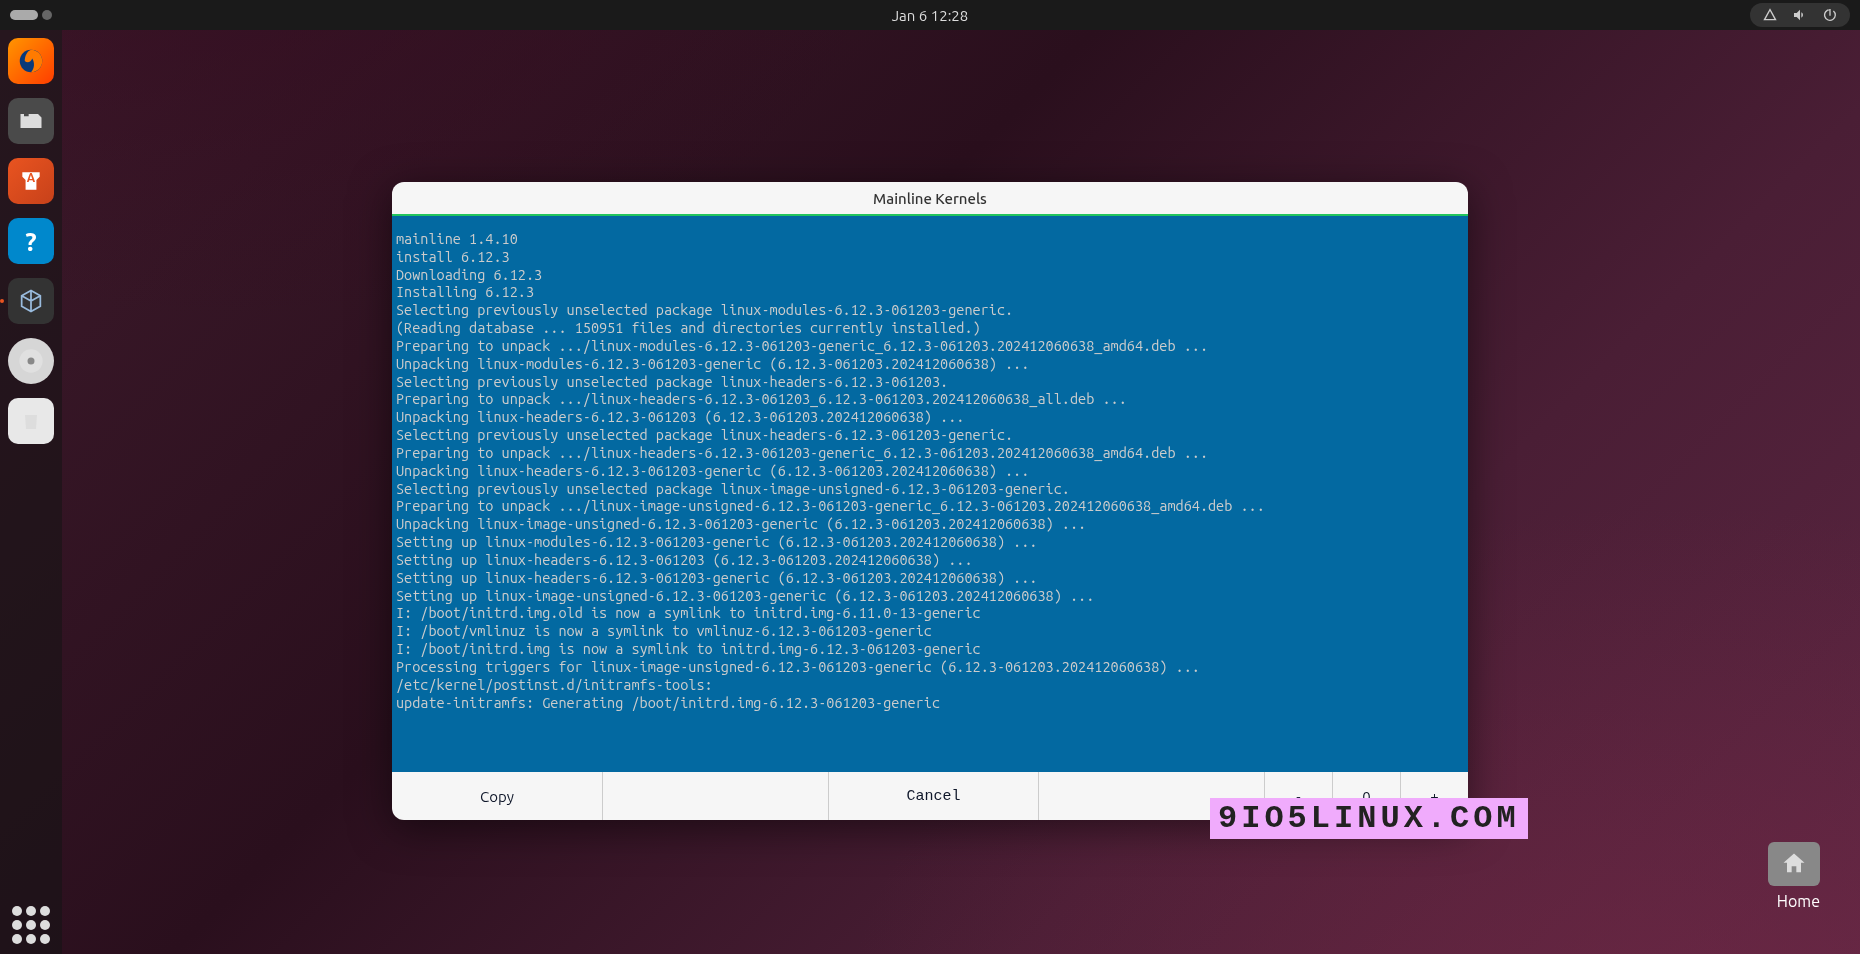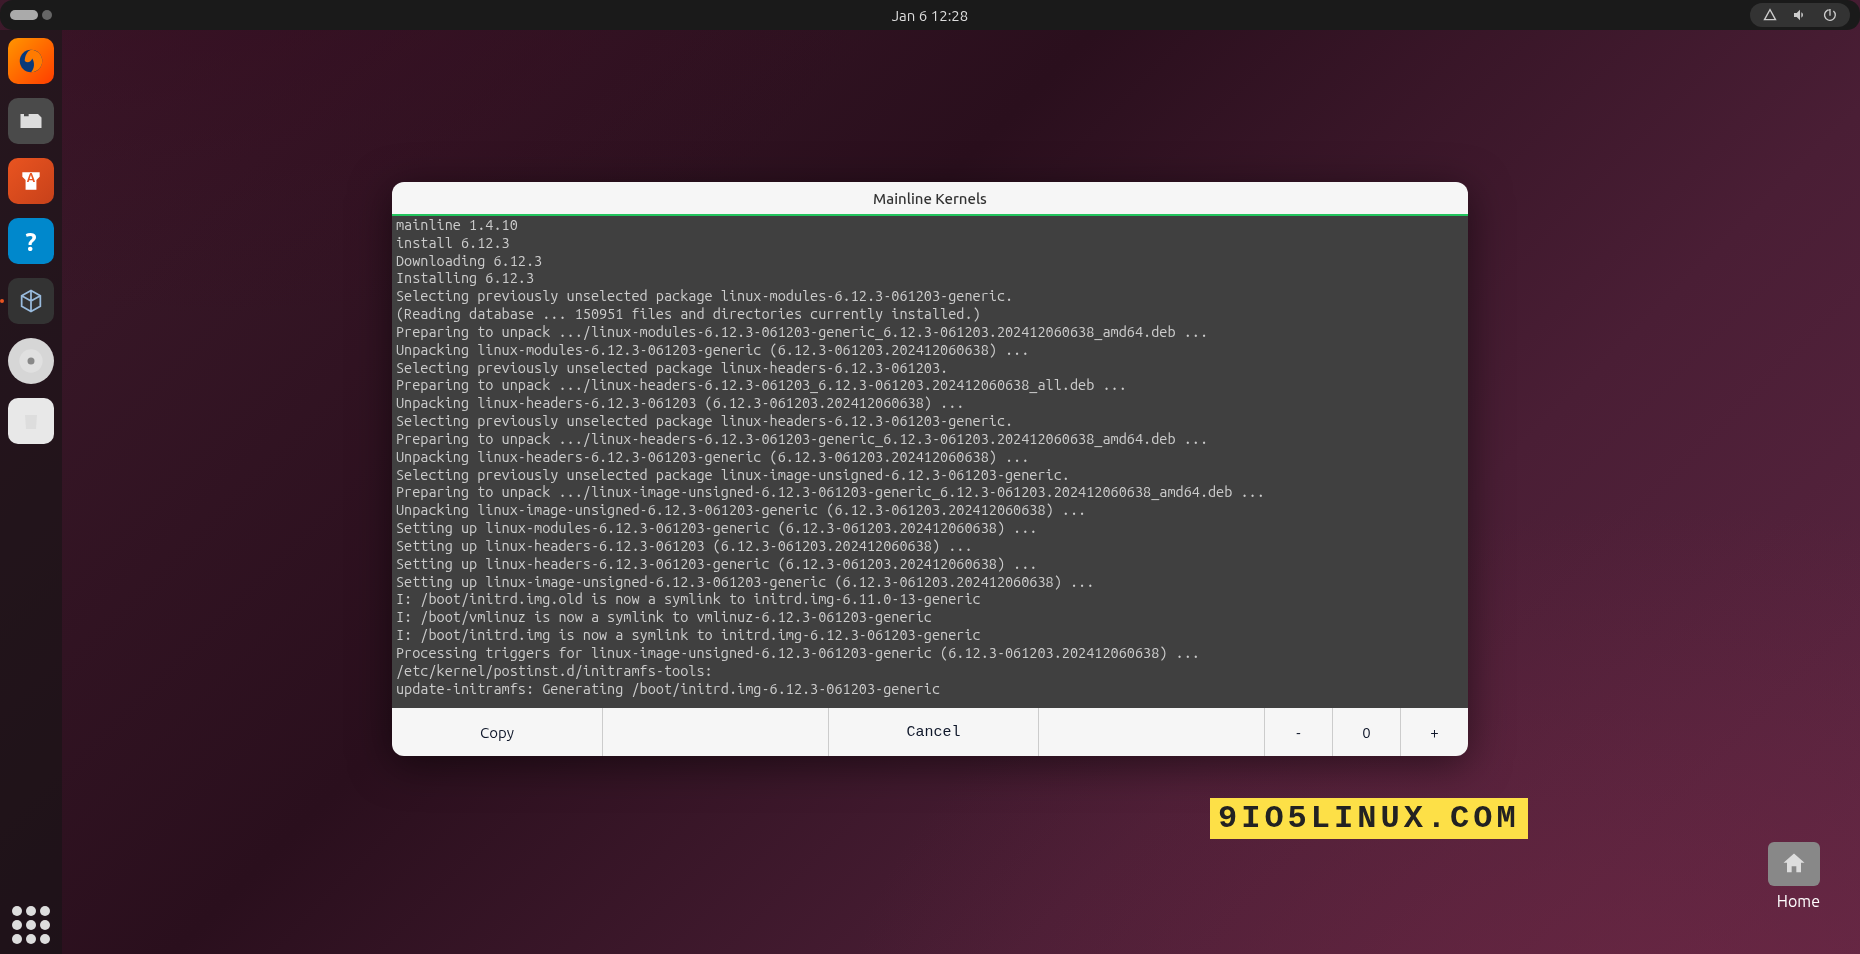--- a/index.html
+++ b/index.html
@@ -16,21 +16,20 @@
 .topbar {
   position: absolute;
   top: 0; left: 0; right: 0;
   height: 30px;
   background: #1a1a1a;
   display: flex;
   align-items: center;
   justify-content: center;
   color: #ddd;
   font-size: 15px;
-  border-radius: 13px;
 }
 .topbar .left-group {
   position: absolute;
   left: 10px;
   display: flex;
   align-items: center;
   gap: 4px;
 }
 .pill {
   width: 28px;
@@ -144,27 +143,27 @@
   height:34px;
   display:flex;
   align-items:center;
   justify-content:center;
   font-size:15px;
   color:#333;
   font-weight:500;
   border-bottom:2px solid #22c55e;
 }
 .terminal {
-  background:#404040;
+  background:#0369a1;
   color:#ccc;
   font-family: "Ubuntu Mono", "Courier New", monospace;
   font-size:14.5px;
   line-height:1.23;
-  padding:0 4px;
-  height:492px;
+  padding:14px 4px;
+  height:556px;
   white-space:pre;
   overflow:hidden;
 }
 .dialog-buttons {
   display:flex;
   height:48px;
   font-size:15px;
   color:#0f172a;
 }
 .dialog-buttons > div {
@@ -183,21 +182,21 @@
 .btn-plus { width:68px; }
 
 
 .watermark {
   position:absolute;
   left:1210px; top:798px;
   font-family:"Courier New",monospace;
   font-size:32px;
   letter-spacing:4px;
   color:#222;
-  background:#fde047;
+  background:#f0abfc;
   padding:2px 8px;
   font-weight:bold;
   text-align:right;
 }
 
 
 .stripe {
   position:absolute;
   left:62px; right:0; top:30px; bottom:0;
   pointer-events:none;

